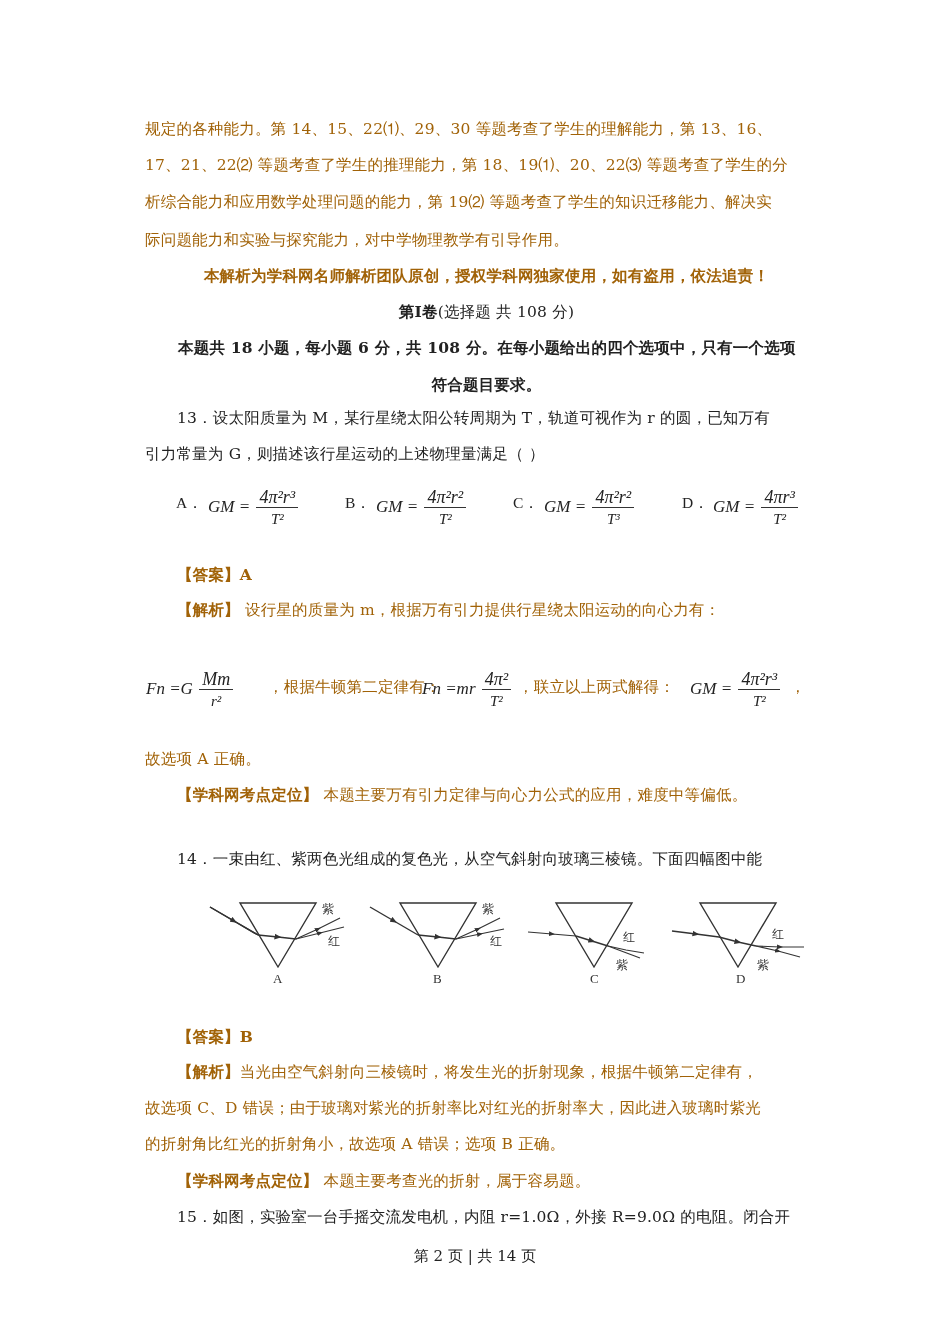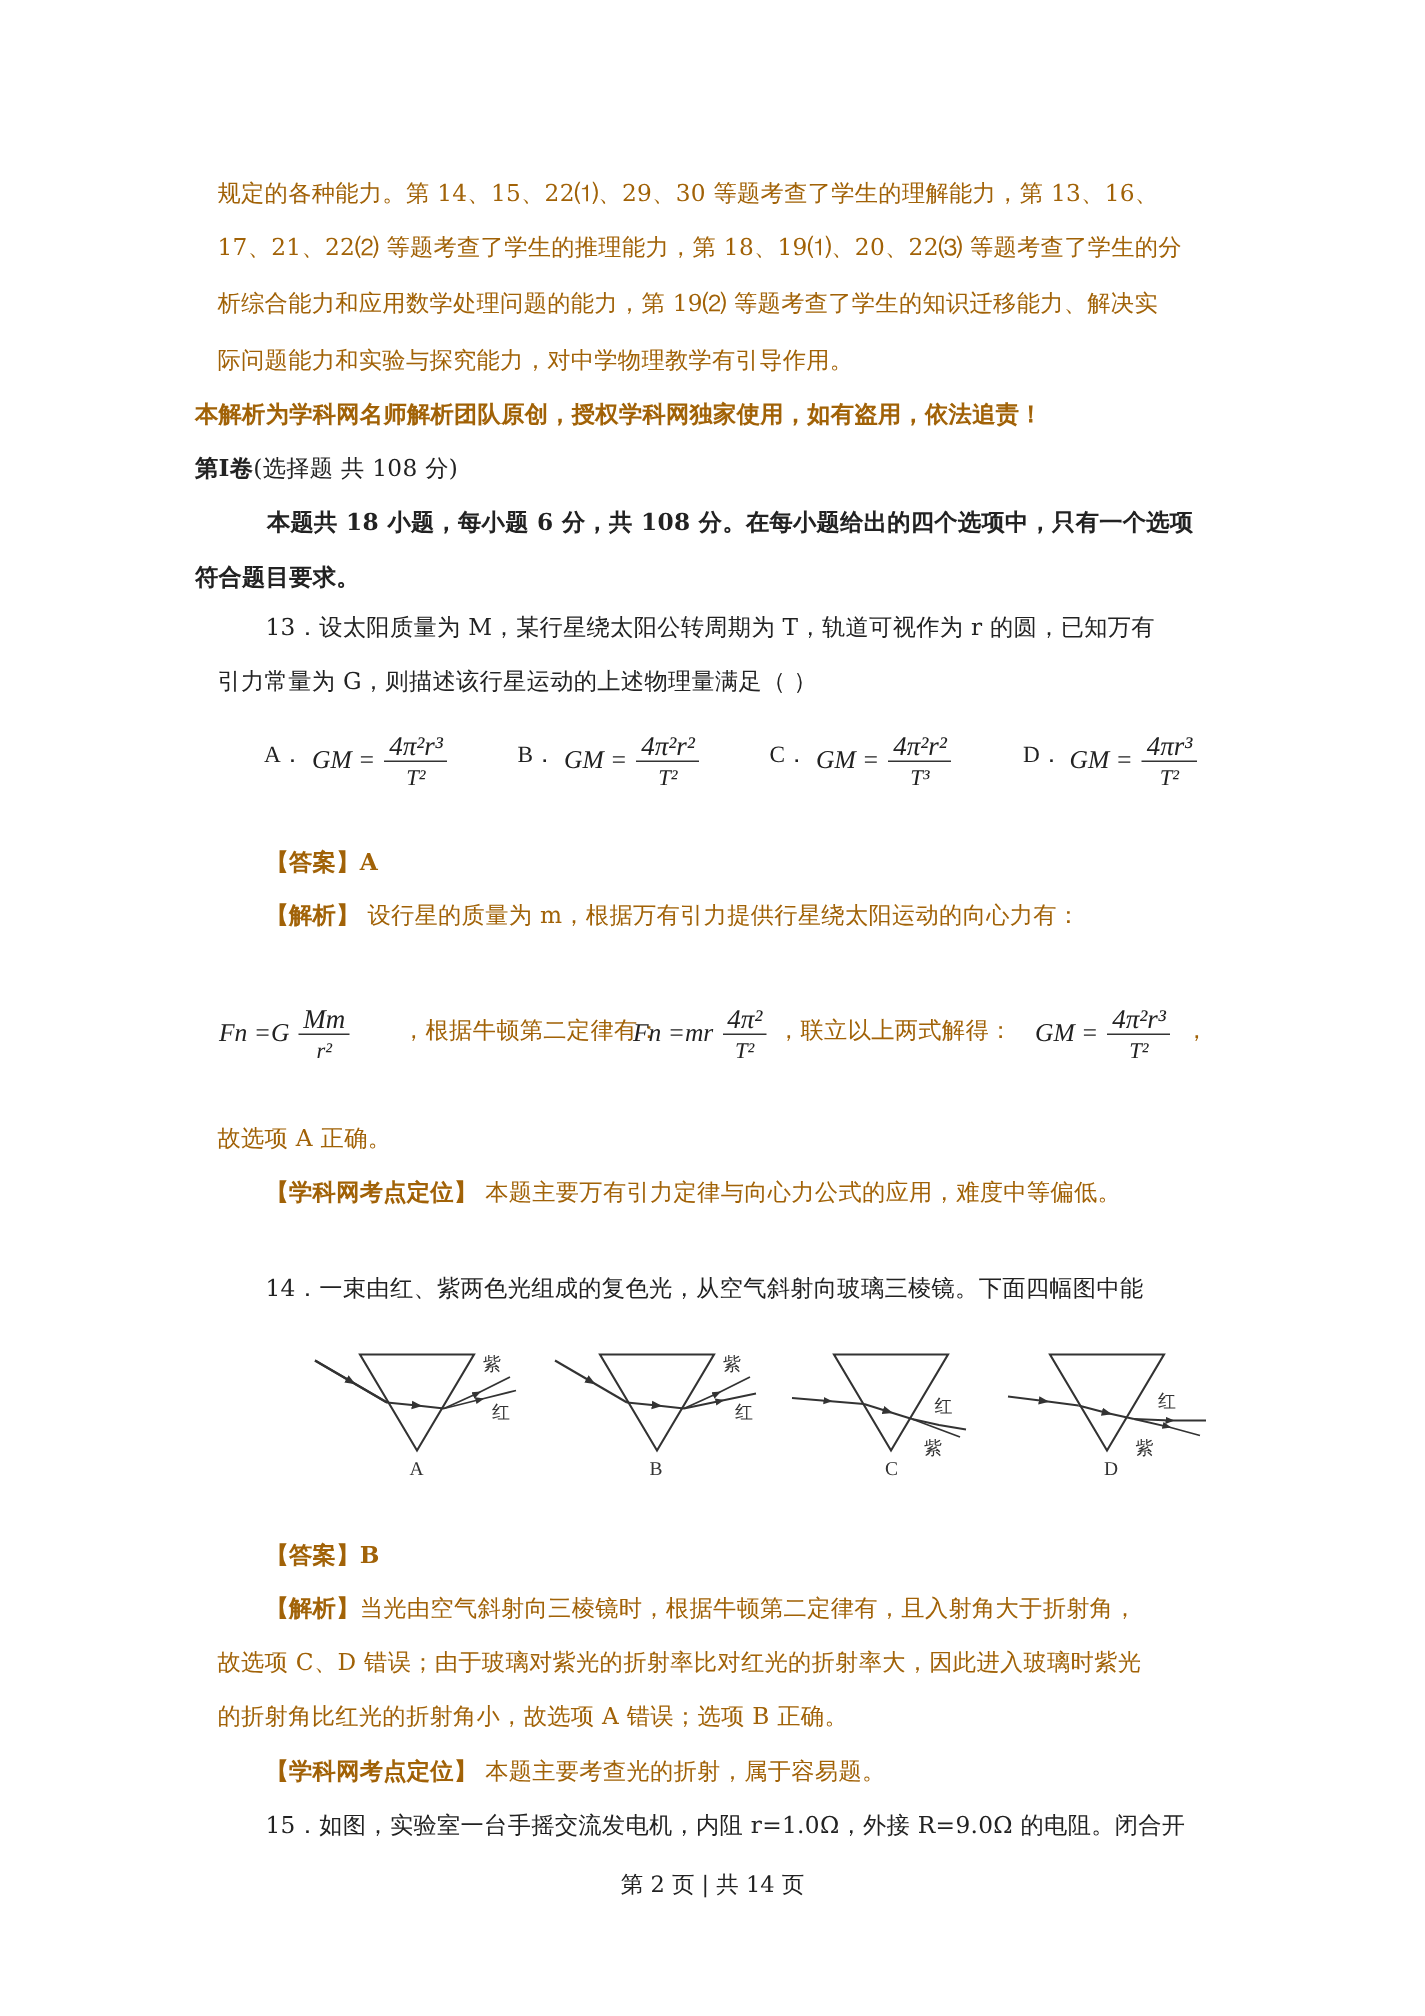--- a/index.html
+++ b/index.html
@@ -2,21 +2,21 @@
 <html><head>
 <meta charset="utf-8">
 <style>
   html, body { margin:0; padding:0; background:#ffffff; }
   body { width:950px; height:1344px; position:relative; overflow:hidden;
          font-family: "DejaVu Serif", "Liberation Serif", serif; color:#222; }
   .page { position:absolute; left:0; top:0; width:950px; height:1344px; }
   .line { position:absolute; left:145px; width:665px; font-size:15.5px; line-height:20px; white-space:nowrap; letter-spacing:0.2px; }
   .red { color:#a16207; }
   .bold { font-weight:bold; }
-  .center { left:130px; width:665px; }
+  .center { text-align:center; left:154px; width:665px; }
   .indent { padding-left:32px; }
   .math { font-family:"Liberation Serif", "DejaVu Serif", serif; font-style:italic; color:#222; font-size:17px; position:absolute; }
   .frac { display:inline-block; vertical-align:middle; text-align:center; margin-left:2px; }
   .frac .num { display:block; border-bottom:1px solid #333; padding:0 3px 1px; font-size:18px; line-height:18px; }
   .frac .den { display:block; font-size:15px; line-height:18px; padding-top:2px; }
   .opt-label { position:absolute; font-size:15.5px; font-family:"Liberation Serif", serif; color:#222; }
   .diagram { position:absolute; left:200px; top:885px; width:640px; height:100px; }
   .footer { position:absolute; top:1247px; left:0; width:950px; text-align:center; font-size:15px; color:#222; }
 </style>
 </head>
@@ -149,21 +149,21 @@
       <text x="572" y="53" font-size="12" fill="#333">红</text>
       <text x="557" y="84" font-size="12" fill="#333">紫</text>
       <text x="536" y="98" font-size="13" fill="#333" font-family="Liberation Serif, serif">D</text>
     </g>
   </svg>
 
   <div class="line indent red bold" style="top:1027px;">
     <span>【答案】</span><span>B</span>
   </div>
   <div class="line indent red" style="top:1062px;">
-    <span class="bold">【解析】</span><span>当光由空气斜射向三棱镜时，根据牛顿第二定律有，且入射角大于折射角，</span>
+    <span class="bold">【解析】</span><span>当光由空气斜射向三棱镜时，将发生光的折射现象，根据牛顿第二定律有，</span>
   </div>
   <div class="line red" style="top:1098px;">故选项 C、D 错误；由于玻璃对紫光的折射率比对红光的折射率大，因此进入玻璃时紫光</div>
   <div class="line red" style="top:1134px;">的折射角比红光的折射角小，故选项 A 错误；选项 B 正确。</div>
 
   <div class="line indent red" style="top:1171px;">
     <span class="bold">【学科网考点定位】</span><span> 本题主要考查光的折射，属于容易题。</span>
   </div>
 
   <div class="line indent" style="top:1207px;">15．如图，实验室一台手摇交流发电机，内阻 r=1.0Ω，外接 R=9.0Ω 的电阻。闭合开</div>
 

